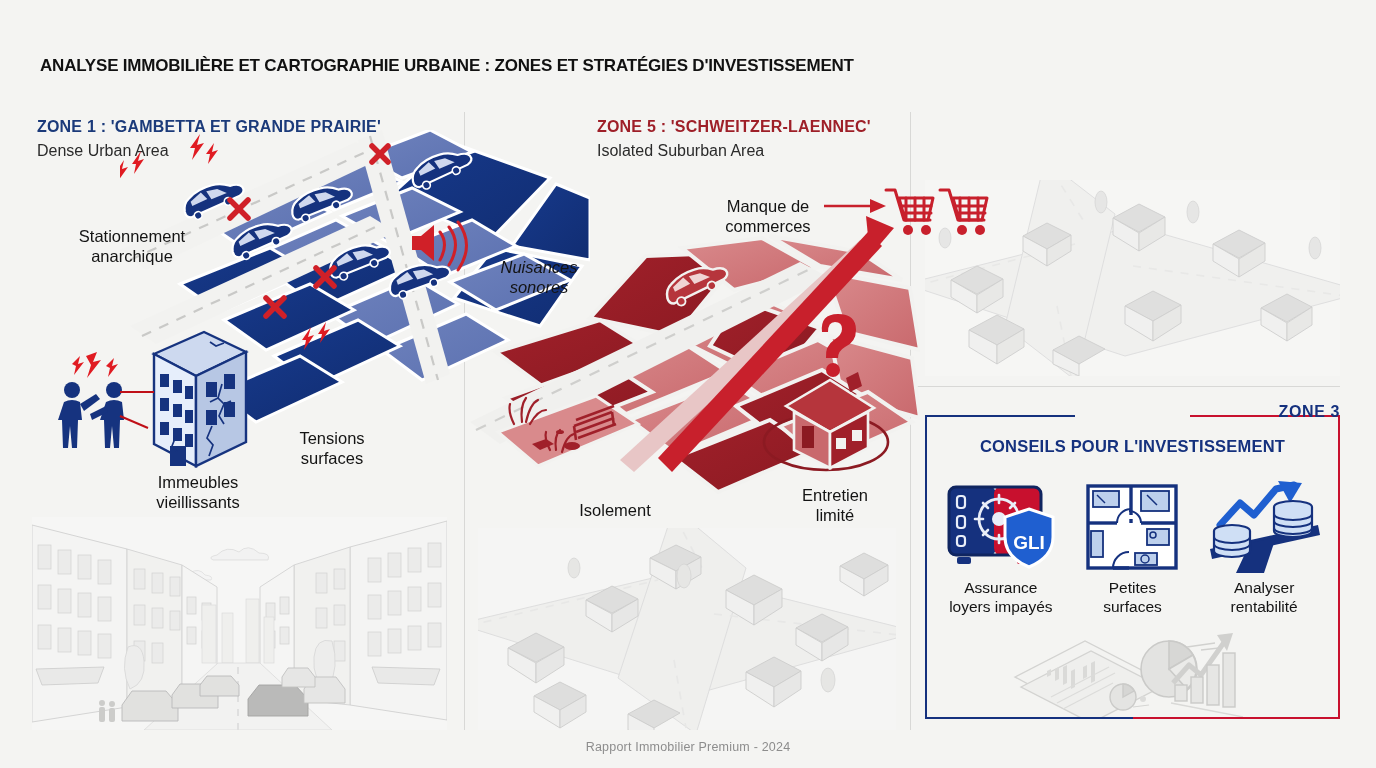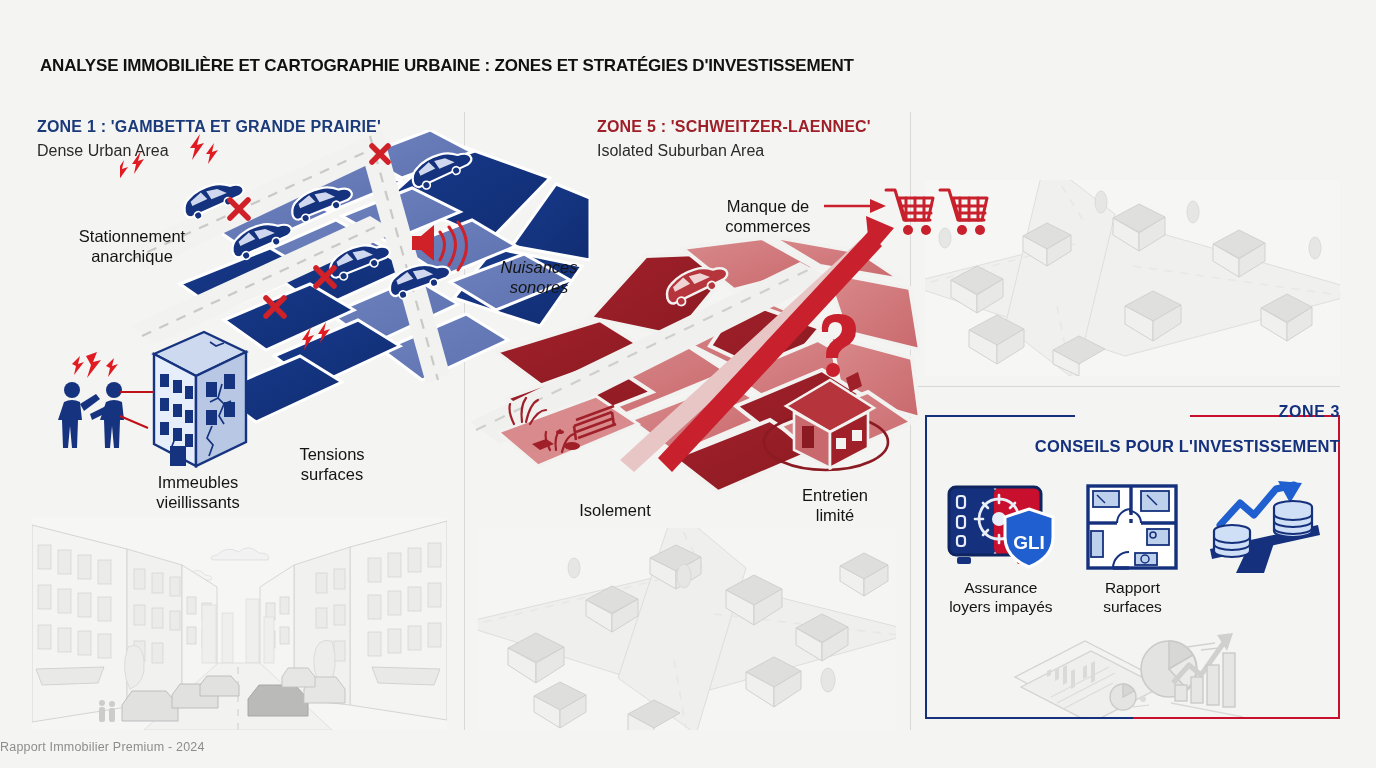--- a/index.html
+++ b/index.html
@@ -54,36 +54,36 @@
     border-bottom:2px solid #c8102e;}
   #zone3 .ruleL{position:absolute;left:0;top:18px;width:150px;height:0;
     border-top:2px solid #15317e;}
   #zone3 .ruleR{position:absolute;right:0;top:18px;width:150px;height:0;
     border-top:2px solid #c8102e;}
   #zone3 .z3tag{
     position:absolute;left:0;right:0;top:6px;text-align:right;
     font-size:16px;font-weight:bold;color:#15317e;letter-spacing:0.6px;
   }
   #zone3 .z3title{
-    position:absolute;left:0;right:0;top:40px;text-align:right;
+    position:absolute;left:0;right:0;top:40px;text-align:center;
     font-size:16.5px;font-weight:bold;color:#15317e;letter-spacing:0.2px;
   }
   #zone3 .cards{
     position:absolute;left:10px;right:10px;top:84px;height:150px;
     display:flex;justify-content:space-around;align-items:flex-start;
   }
   #zone3 .card{width:128px;text-align:center;}
   #zone3 .card .ico{height:92px;display:flex;align-items:center;justify-content:center;}
   #zone3 .card .cap{
     margin-top:6px;font-size:15.5px;color:#141414;line-height:1.22;
   }
 
   
   .footer{
-    position:absolute;left:0;right:0;bottom:14px;text-align:left;
+    position:absolute;left:0;right:0;bottom:14px;text-align:center;
     font-size:12.5px;color:#8d8d8d;letter-spacing:0.2px;
   }
 </style>
 </head>
 <body>
 
 <div id="root">
 
   <div class="title">ANALYSE IMMOBILIÈRE ET CARTOGRAPHIE URBAINE : ZONES ET STRATÉGIES D'INVESTISSEMENT</div>
 
@@ -533,21 +533,21 @@
     <div>anarchique</div>
   </div>
   <div class="maplabel" style="left:474px;top:257px;width:130px;font-style:italic;">
     <div>Nuisances</div>
     <div>sonores</div>
   </div>
   <div class="maplabel" style="left:118px;top:472px;width:160px;">
     <div>Immeubles</div>
     <div>vieillissants</div>
   </div>
-  <div class="maplabel" style="left:272px;top:444px;width:120px;">
+  <div class="maplabel" style="left:272px;top:428px;width:120px;">
     <div>Tensions</div>
     <div>surfaces</div>
   </div>
 
   <div class="zhead" id="zone2-head">
     <div class="zt">ZONE 5 : 'SCHWEITZER-LAENNEC'</div>
     <div class="zs">Isolated Suburban Area</div>
   </div>
 
   <div style="position:absolute;left:470px;top:210px;width:450px;height:320px;">
@@ -760,21 +760,21 @@
             </g>
             <g fill="none" stroke="#15317e" stroke-width="1.5">
               <path d="M12 12 l8 8"></path>
                 <path d="M62 12 l10 10"></path>
               <circle cx="60" cy="76" r="4"></circle>
                 <circle cx="68" cy="52" r="3"></circle>
             </g>
           </svg>
         </div>
         <div class="cap">
-          <div>Rapport</div>
+          <div>Petites</div>
           <div>surfaces</div>
         </div>
       </div>
 
       <div class="card">
         <div class="ico">
           <svg width="116" height="92" viewBox="0 0 116 92">
 
             <polyline points="14,44 34,22 48,34 70,8 88,4" fill="none" stroke="#1f5fd0" stroke-width="7" stroke-linejoin="round" stroke-linecap="round"></polyline>
             <polygon points="72,0 96,2 84,22" fill="#1f5fd0"></polygon>
@@ -798,20 +798,24 @@
               <g fill="#cfdff5" stroke="#15317e" stroke-width="2.2">
                 <ellipse cx="18" cy="6" rx="18" ry="6"></ellipse>
                 <path d="M0 6 v20 a18 6 0 0 0 36 0 v-20" fill="#cfdff5"></path>
               </g>
               <g stroke="#15317e" stroke-width="2" fill="none">
                 <path d="M0 12 a18 6 0 0 0 36 0"></path>
                   <path d="M0 19 a18 6 0 0 0 36 0"></path>
               </g>
             </g>
           </svg>
+        </div>
+        <div class="cap">
+          <div>Analyser</div>
+          <div>rentabilité</div>
         </div>
       </div>
     </div>
 
     <div style="position:absolute;left:88px;top:228px;width:250px;height:92px;">
       <svg width="250" height="92" viewBox="0 0 250 92">
         <g opacity="0.55">
           <polygon points="2,52 72,16 142,52 72,90" fill="#f3f3f1" stroke="#b9b9b7" stroke-width="1.4"></polygon>
           <polygon points="8,62 78,26 148,62 78,98" fill="#ececea" stroke="#b9b9b7" stroke-width="1.4"></polygon>
           <g fill="#c6c6c4">

